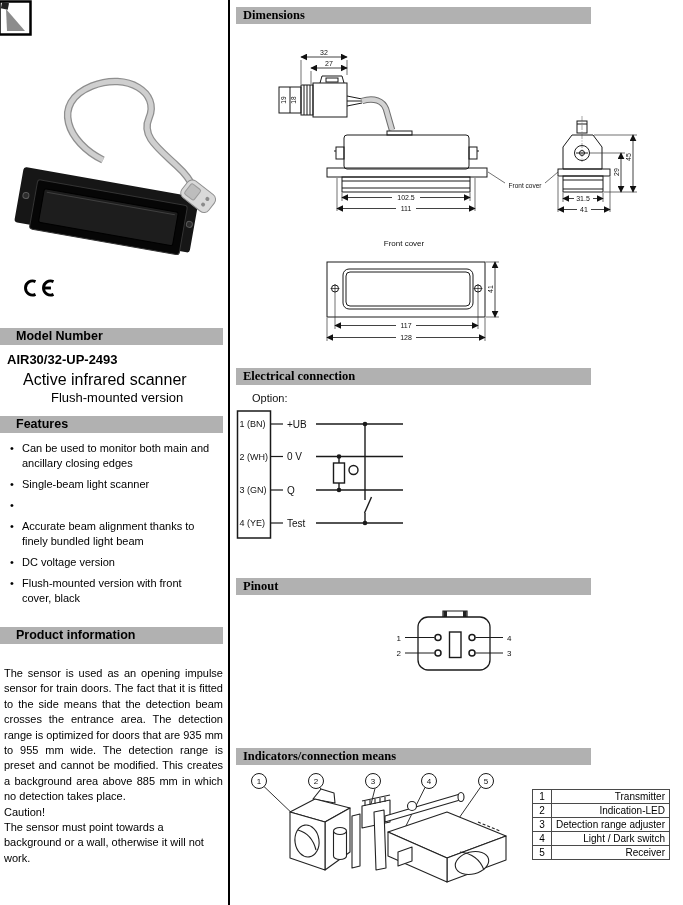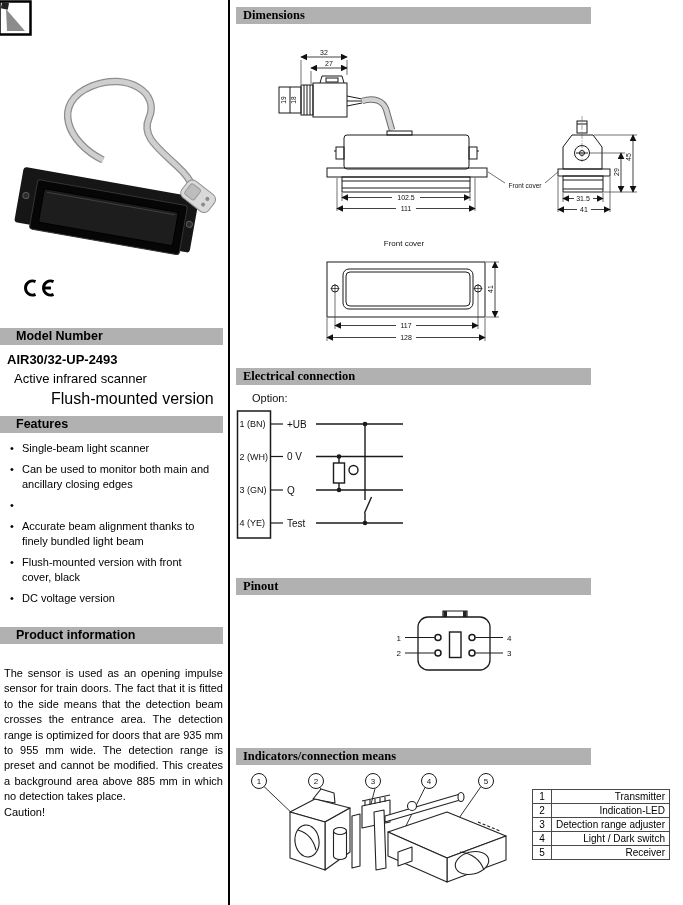--- a/index.html
+++ b/index.html
@@ -5,22 +5,22 @@
   html,body{margin:0;padding:0;}
   body{width:683px;height:905px;position:relative;background:#fff;
        font-family:"Liberation Sans", sans-serif;color:#000;overflow:hidden;}
   .abs{position:absolute;}
   .bar{background:#b1b1b1;font-weight:bold;font-size:12.5px;line-height:17px;
        height:17px;padding-left:7px;box-sizing:border-box;}
   .bar-left{left:0;width:223px;padding-left:16px;}
   .bar-right{left:236px;width:355px;font-family:Liberation Serif, serif;}
   .divider{left:228px;top:0;width:2px;height:905px;background:#000;}
   .model-number{left:7px;top:352px;font-size:13px;font-weight:bold;}
-  .subtitle1{left:14px;top:371px;font-size:13px;}
-  .subtitle2{left:7px;top:390px;font-size:16px;padding-left:44px;}
+  .subtitle1{left:23px;top:371px;font-size:16px;}
+  .subtitle2{left:7px;top:390px;font-size:13px;padding-left:44px;}
   .features{left:5px;top:441px;width:212px;}
   .feat{display:flex;margin-bottom:6px;font-size:11px;line-height:15px;}
   .feat .dot{width:17px;padding-left:5px;box-sizing:border-box;}
   .feat .dot::before{content:"•";}
   .feat .txt{width:190px;}
   .pinfo{left:4px;top:650px;width:219px;font-size:11px;line-height:15.4px;margin-top:16px;}
   .pinfo .para{text-align:justify;}
   table.legend{border-collapse:collapse;}
   table.legend td{border:1px solid #4a4a4a;font-size:10px;height:13px;
        padding:0 4px;white-space:nowrap;text-align:right;}
@@ -68,47 +68,48 @@
 
 <div class="abs bar bar-left" style="top:328px">Model Number</div>
 <div class="abs model-number">AIR30/32-UP-2493</div>
 <div class="abs subtitle1">Active infrared scanner</div>
 <div class="abs subtitle2">Flush-mounted version</div>
 
 <div class="abs bar bar-left" style="top:416px">Features</div>
 <div class="abs features">
   <div class="feat">
       <span class="dot"></span>
+      <span class="txt">Can be used to monitor both main and ancillary closing edges</span>
+    </div>
+  <div class="feat">
+      <span class="dot"></span>
       <span class="txt">Single-beam light scanner</span>
     </div>
   <div class="feat">
       <span class="dot"></span>
-      <span class="txt">Can be used to monitor both main and ancillary closing edges</span>
-    </div>
-  <div class="feat">
-      <span class="dot"></span>
     </div>
   <div class="feat">
       <span class="dot"></span>
       <span class="txt">Accurate beam alignment thanks to finely bundled light beam</span>
     </div>
   <div class="feat">
       <span class="dot"></span>
+      <span class="txt">DC voltage version</span>
+    </div>
+  <div class="feat">
+      <span class="dot"></span>
       <span class="txt">Flush-mounted version with front cover, black</span>
-    </div>
-  <div class="feat">
-      <span class="dot"></span>
-      <span class="txt">DC voltage version</span>
     </div>
 </div>
 
 <div class="abs bar bar-left" style="top:627px">Product information</div>
 <div class="abs pinfo">
   <div class="para">The sensor is used as an opening impulse sensor for train doors. The fact that it is fitted to the side means that the detection beam crosses the entrance area. The detection range is optimized for doors that are 935 mm to 955 mm wide. The detection range is preset and cannot be modified. This creates a background area above 885 mm in which no detection takes place.</div>
   <div>Caution!</div>
+  <div>The sensor must point towards a background or a wall, otherwise it will not work.</div>
 </div>
 
 <div class="abs bar bar-right" style="top:7px">Dimensions</div>
 
 <svg class="abs" style="left:236px;top:30px" width="447" height="320" viewBox="236 30 447 320">
   <defs>
     <marker id="arr" viewBox="0 0 10 10" refX="9" refY="5" markerWidth="7" markerHeight="7" markerUnits="userSpaceOnUse" orient="auto-start-reverse">
       <path d="M0,0 L10,5 L0,10 z" fill="#111"></path>
     </marker>
   </defs>

